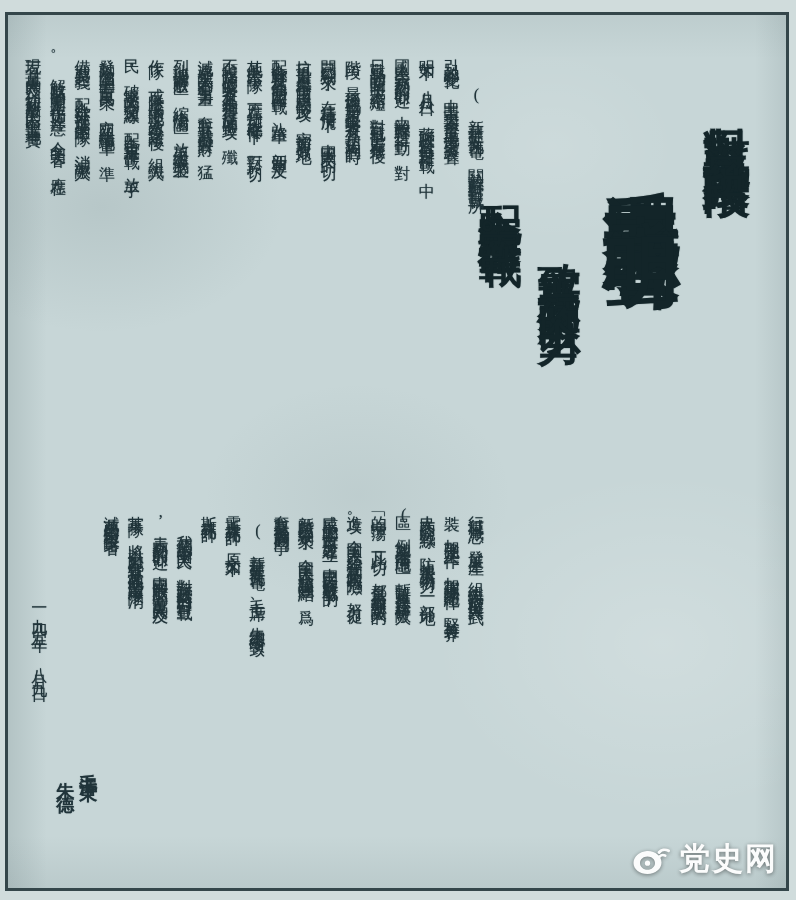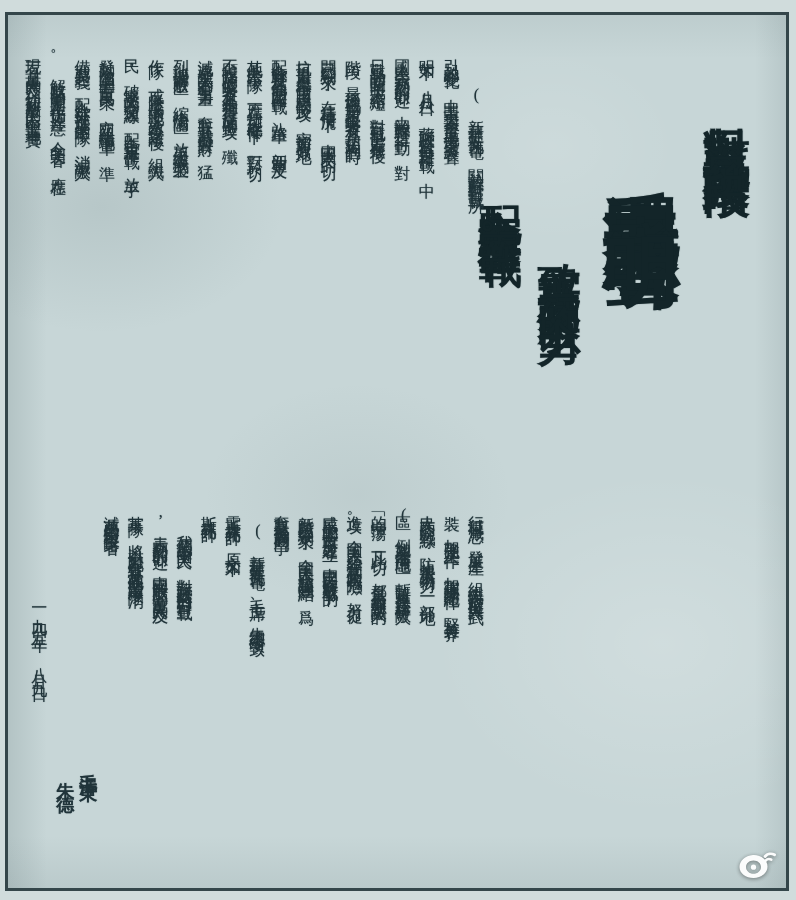--- a/index.html
+++ b/index.html
@@ -117,15 +117,16 @@
   <div class="watermark">
     <span style="display:inline-flex;">
       <svg width="40" height="34" viewBox="0 0 40 34" aria-hidden="true">
         <path fill="#ffffff" fill-rule="evenodd" d="M15 9 C7 9.5 1.5 15 1.5 21 C1.5 27.5 8 32 15.5 32 C23.5 32 29.5 26.8 29.5 20.5 C29.5 14 23 8.6 15 9 Z
              M15.5 14.5 C19.8 14.5 23 17.4 23 21 C23 24.8 19.6 27.8 15.5 27.8 C11.4 27.8 8 24.8 8 21 C8 17.4 11.2 14.5 15.5 14.5 Z"></path>
         <circle cx="15.5" cy="21.2" r="2.6" fill="#ffffff"></circle>
         <path d="M27 10.5 C29.2 7.8 33.2 7 36.6 8.8" stroke="#ffffff" stroke-width="2.8" fill="none" stroke-linecap="round"></path>
         <path d="M27.6 14.6 C29 13 31.3 12.6 33.3 13.6" stroke="#ffffff" stroke-width="2.5" fill="none" stroke-linecap="round"></path>
       </svg>
     </span>
+    <span>党史网</span>
   </div>
 
 </div>
 
 </body></html>

